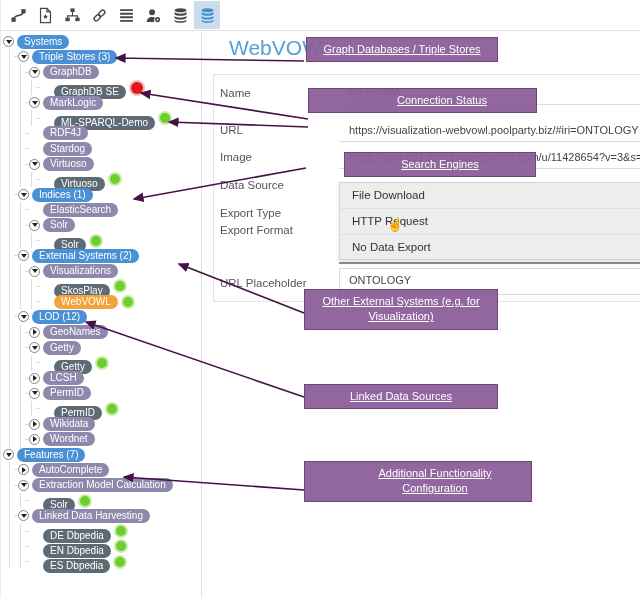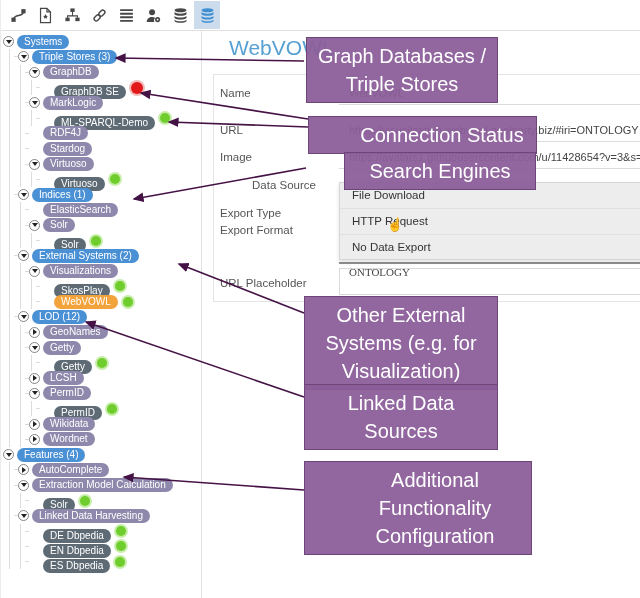--- a/index.html
+++ b/index.html
@@ -40,21 +40,21 @@
   .f-box{position:absolute;left:338px;top:268px;width:309px;height:25px;border:1px solid #d9d9d9;z-index:2;}
   
   .dropdown{position:absolute;left:338px;top:182px;width:312px;height:76px;background:#ededed;
             border:1px solid #d6d6d6;box-shadow:0 2px 4px rgba(0,0,0,.12);z-index:5;}
   .dd-item{height:25px;line-height:25px;padding-left:12px;font-size:11.5px;color:#333;cursor:pointer;}
   .dd-item + .dd-item{border-top:1px solid #e0e0e0;}
   .select-underline{position:absolute;left:338px;top:262px;width:312px;height:2px;background:#8f8f8f;z-index:4;}
   .hand-cursor{position:absolute;left:386px;top:217px;font-size:13px;color:#3c3c3c;z-index:6;}
   
   .callout{position:absolute;background:rgba(139,93,153,0.94);border:1px solid #6d4579;color:#fff;
-           font-size:20px;line-height:1.4;text-align:center;padding:4px 6px;z-index:8;}
+           font-size:11px;line-height:1.4;text-align:center;padding:4px 6px;z-index:8;text-decoration:underline;}
   .arrows{position:absolute;left:0;top:0;width:640px;height:598px;z-index:9;pointer-events:none;}
 </style>
 </head>
 <body>
 
 <div class="screen">
 
   <div class="toolbar">
       <button class="tb-btn">
         <svg viewBox="0 0 24 24">
@@ -280,21 +280,21 @@
           </div>
           <div class="t-row">
             <span class="t-conn"></span>
             <span class="exp closed"></span>
             <span class="pill purple">Wordnet</span>
           </div>
         </div>
       </div>
       <div class="t-row">
         <span class="exp open"></span>
-        <span class="pill blue">Features (4)</span>
+        <span class="pill blue">Features (7)</span>
       </div>
       <div class="t-children">
         <div class="t-row">
           <span class="t-conn"></span>
           <span class="exp closed"></span>
           <span class="pill purple">AutoComplete</span>
         </div>
         <div class="t-row">
           <span class="t-conn"></span>
           <span class="exp open"></span>
@@ -341,41 +341,41 @@
   <div id="form-rows">
       <div class="f-label" style="top: 87px;">Name</div>
       <div class="f-value" style="top: 87px;">WebVOWL</div>
       <div class="f-line" style="top: 104px;"></div>
       <div class="f-label" style="top: 124px;">URL</div>
       <div class="f-value" style="top: 124px;">https://visualization-webvowl.poolparty.biz/#iri=ONTOLOGY</div>
       <div class="f-line" style="top: 141px;"></div>
       <div class="f-label" style="top: 151px;">Image</div>
       <div class="f-value" style="top: 151px;">https://avatars1.githubusercontent.com/u/11428654?v=3&amp;s=400</div>
       <div class="f-line" style="top: 168px;"></div>
-      <div class="f-label" style="top: 179px; margin-left: 32px;">Data Source</div>
+      <div class="f-label" style="top: 179px;">Data Source</div>
       <div class="f-label" style="top: 207px;">Export Type</div>
       <div class="f-label" style="top: 224px;">Export Format</div>
       <div class="f-label" style="top: 277px;">URL Placeholder</div>
       <div class="f-box"></div>
-      <div class="f-value" style="top: 266px; font-family: Liberation Serif, serif;">ONTOLOGY</div>
+      <div class="f-value" style="top: 274px;">ONTOLOGY</div>
     </div>
 
   <div class="dropdown" id="dropdown">
       <div class="dd-item">File Download</div>
       <div class="dd-item">HTTP Request</div>
       <div class="dd-item">No Data Export</div>
     </div>
   <div class="select-underline"></div>
   <div class="hand-cursor">☝</div>
 
   <div id="callouts">
       <div class="callout" style="left: 305px; top: 37px; width: 178px;">Graph Databases / Triple Stores</div>
-      <div class="callout" style="left: 307px; top: 116px; width: 176px; padding-left: 45px;">Connection Status</div>
+      <div class="callout" style="left: 307px; top: 88px; width: 176px; padding-left: 45px;">Connection Status</div>
       <div class="callout" style="left: 305px; top: 152px; width: 178px; margin-left: 38px;">Search Engines</div>
-      <div class="callout" style="left: 303px; top: 296px; width: 180px;">Other External Systems (e.g. for Visualization)</div>
+      <div class="callout" style="left: 303px; top: 289px; width: 180px;">Other External Systems (e.g. for Visualization)</div>
       <div class="callout" style="left: 303px; top: 384px; width: 180px;">Linked Data Sources</div>
       <div class="callout" style="left: 303px; top: 461px; width: 180px; padding-left: 40px;">Additional Functionality Configuration</div>
     </div>
 
   <svg class="arrows">
     <defs>
       <marker id="ah" markerWidth="8" markerHeight="8" refX="6" refY="3" orient="auto">
         <path d="M0 0 L7 3 L0 6 z" fill="#451245"></path>
       </marker>
     </defs>

